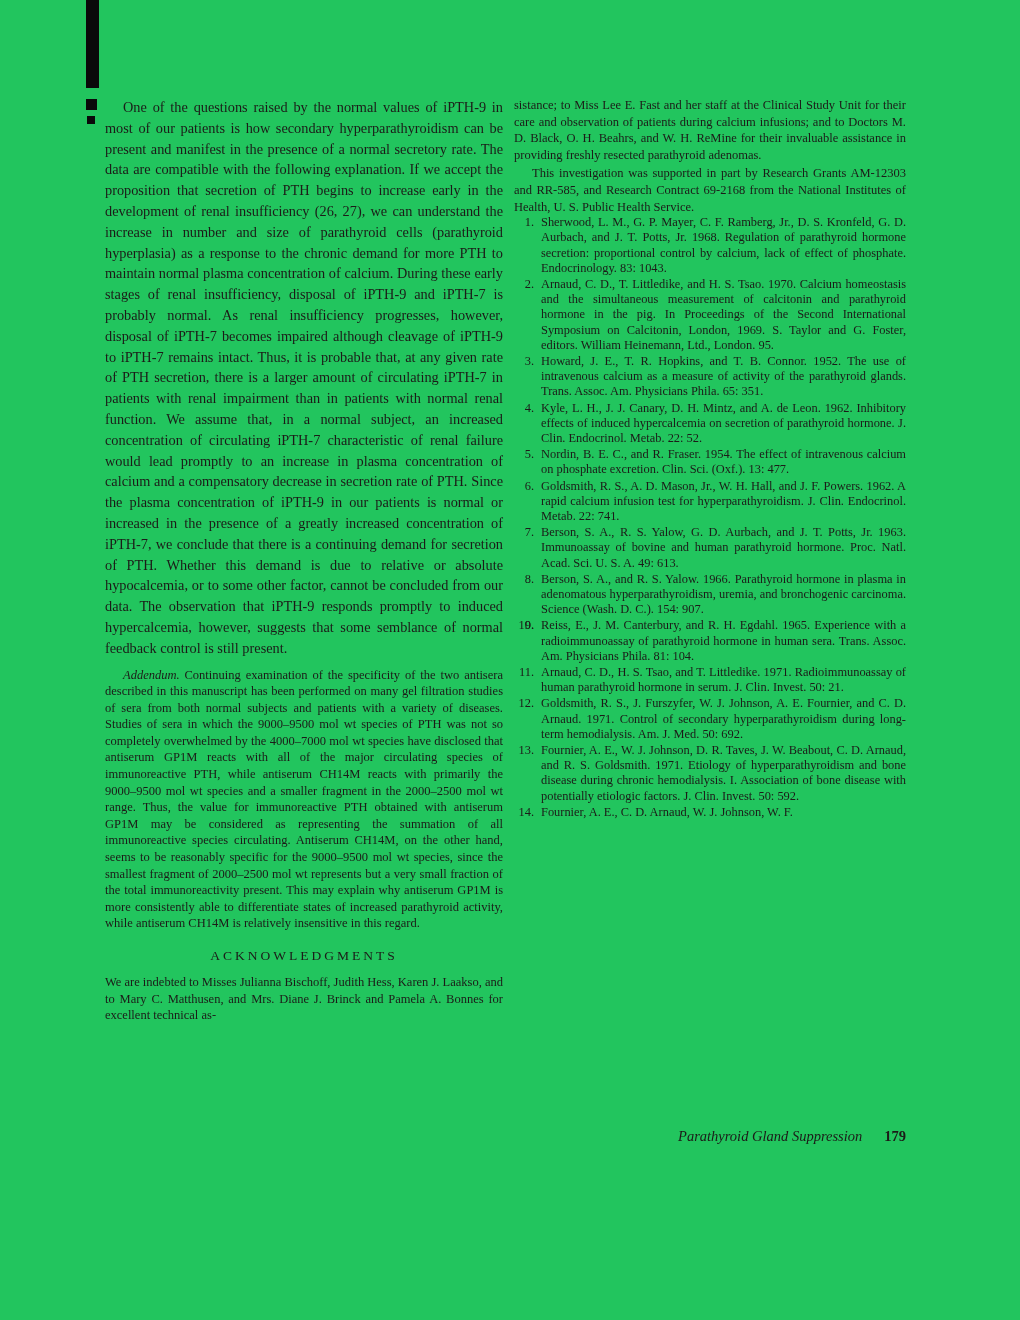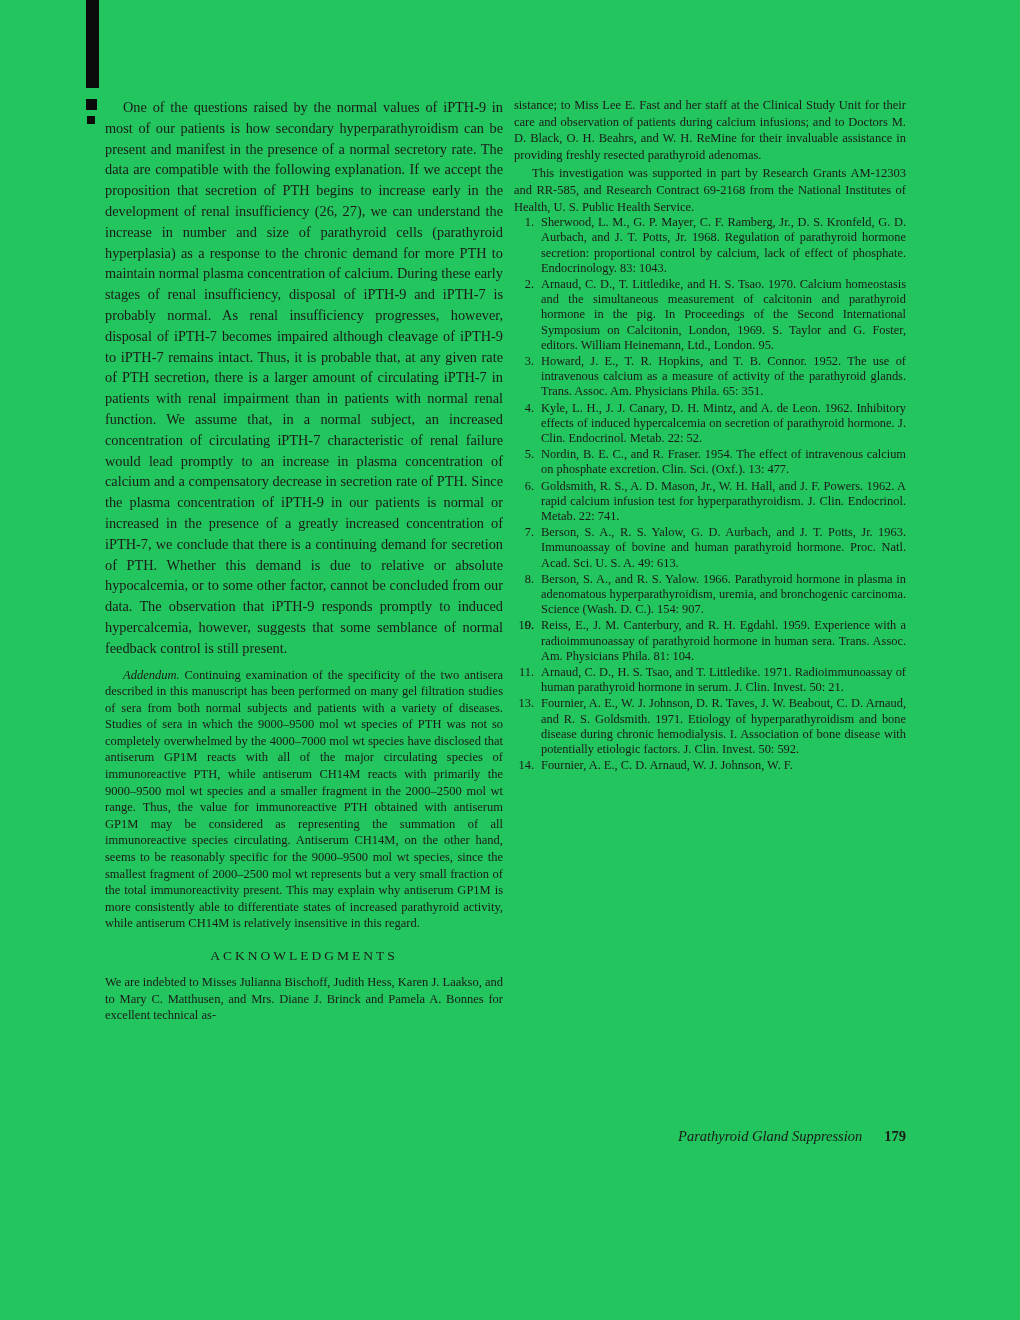--- a/index.html
+++ b/index.html
@@ -115,22 +115,23 @@
     <ol class="ref-list">
       <li class="ref-item"><span class="ref-num">1.</span><span>Sherwood, L. M., G. P. Mayer, C. F. Ramberg, Jr., D. S. Kronfeld, G. D. Aurbach, and J. T. Potts, Jr. 1968. Regulation of parathyroid hormone secretion: proportional control by calcium, lack of effect of phosphate. Endocrinology. 83: 1043.</span></li>
       <li class="ref-item"><span class="ref-num">2.</span><span>Arnaud, C. D., T. Littledike, and H. S. Tsao. 1970. Calcium homeostasis and the simultaneous measurement of calcitonin and parathyroid hormone in the pig. In Proceedings of the Second International Symposium on Calcitonin, London, 1969. S. Taylor and G. Foster, editors. William Heinemann, Ltd., London. 95.</span></li>
       <li class="ref-item"><span class="ref-num">3.</span><span>Howard, J. E., T. R. Hopkins, and T. B. Connor. 1952. The use of intravenous calcium as a measure of activity of the parathyroid glands. Trans. Assoc. Am. Physicians Phila. 65: 351.</span></li>
       <li class="ref-item"><span class="ref-num">4.</span><span>Kyle, L. H., J. J. Canary, D. H. Mintz, and A. de Leon. 1962. Inhibitory effects of induced hypercalcemia on secretion of parathyroid hormone. J. Clin. Endocrinol. Metab. 22: 52.</span></li>
       <li class="ref-item"><span class="ref-num">5.</span><span>Nordin, B. E. C., and R. Fraser. 1954. The effect of intravenous calcium on phosphate excretion. Clin. Sci. (Oxf.). 13: 477.</span></li>
       <li class="ref-item"><span class="ref-num">6.</span><span>Goldsmith, R. S., A. D. Mason, Jr., W. H. Hall, and J. F. Powers. 1962. A rapid calcium infusion test for hyperparathyroidism. J. Clin. Endocrinol. Metab. 22: 741.</span></li>
       <li class="ref-item"><span class="ref-num">7.</span><span>Berson, S. A., R. S. Yalow, G. D. Aurbach, and J. T. Potts, Jr. 1963. Immunoassay of bovine and human parathyroid hormone. Proc. Natl. Acad. Sci. U. S. A. 49: 613.</span></li>
       <li class="ref-item"><span class="ref-num">8.</span><span>Berson, S. A., and R. S. Yalow. 1966. Parathyroid hormone in plasma in adenomatous hyperparathyroidism, uremia, and bronchogenic carcinoma. Science (Wash. D. C.). 154: 907.</span></li>
       <li class="ref-item"><span class="ref-num">9.</span></li>
-      <li class="ref-item"><span class="ref-num">10.</span><span>Reiss, E., J. M. Canterbury, and R. H. Egdahl. 1959. Experience with a radioimmunoassay of parathyroid hormone in human sera. Trans. Assoc. Am. Physicians Phila. 81: 104.</span></li>
+      <li class="ref-item"><span class="ref-num">10.</span><span>Reiss, E., J. M. Canterbury, and R. H. Egdahl. 1965. Experience with a radioimmunoassay of parathyroid hormone in human sera. Trans. Assoc. Am. Physicians Phila. 81: 104.</span></li>
       <li class="ref-item"><span class="ref-num">11.</span><span>Arnaud, C. D., H. S. Tsao, and T. Littledike. 1971. Radioimmunoassay of human parathyroid hormone in serum. J. Clin. Invest. 50: 21.</span></li>
+      <li class="ref-item"><span class="ref-num">12.</span><span>Goldsmith, R. S., J. Furszyfer, W. J. Johnson, A. E. Fournier, and C. D. Arnaud. 1971. Control of secondary hyperparathyroidism during long-term hemodialysis. Am. J. Med. 50: 692.</span></li>
       <li class="ref-item"><span class="ref-num">13.</span><span>Fournier, A. E., W. J. Johnson, D. R. Taves, J. W. Beabout, C. D. Arnaud, and R. S. Goldsmith. 1971. Etiology of hyperparathyroidism and bone disease during chronic hemodialysis. I. Association of bone disease with potentially etiologic factors. J. Clin. Invest. 50: 592.</span></li>
       <li class="ref-item"><span class="ref-num">14.</span><span>Fournier, A. E., C. D. Arnaud, W. J. Johnson, W. F.</span></li>
     </ol>
   </div>
 
   <div class="footer">
     <span class="running-title">Parathyroid Gland Suppression</span><span class="page-number">179</span>
   </div>
 
 </div>

